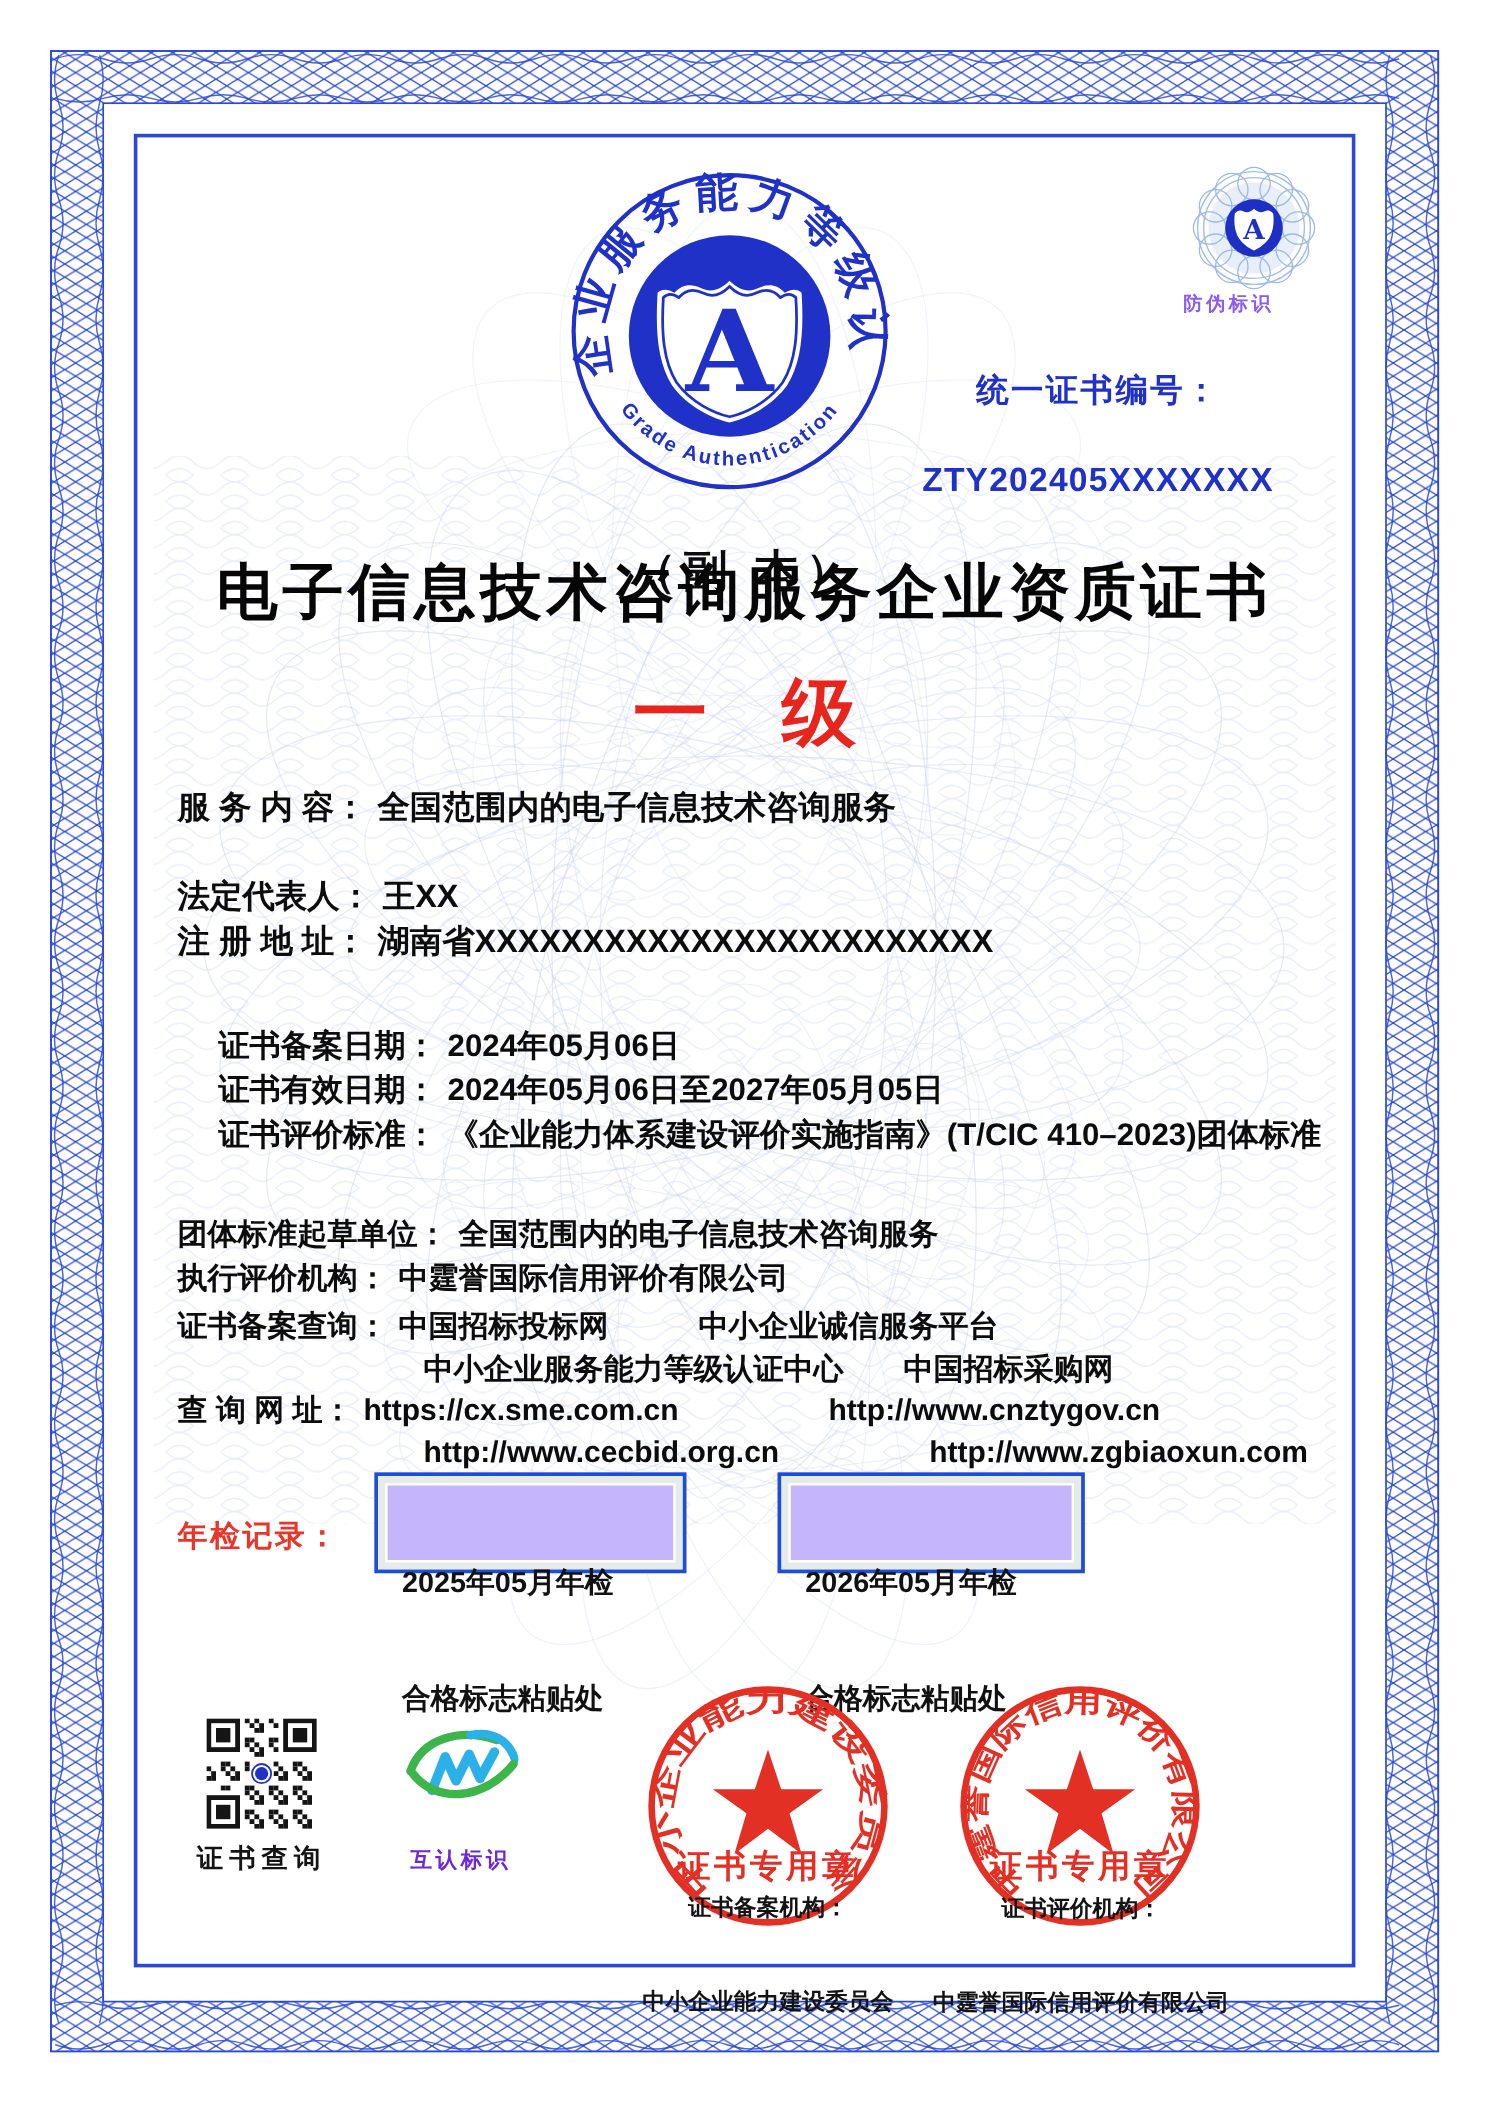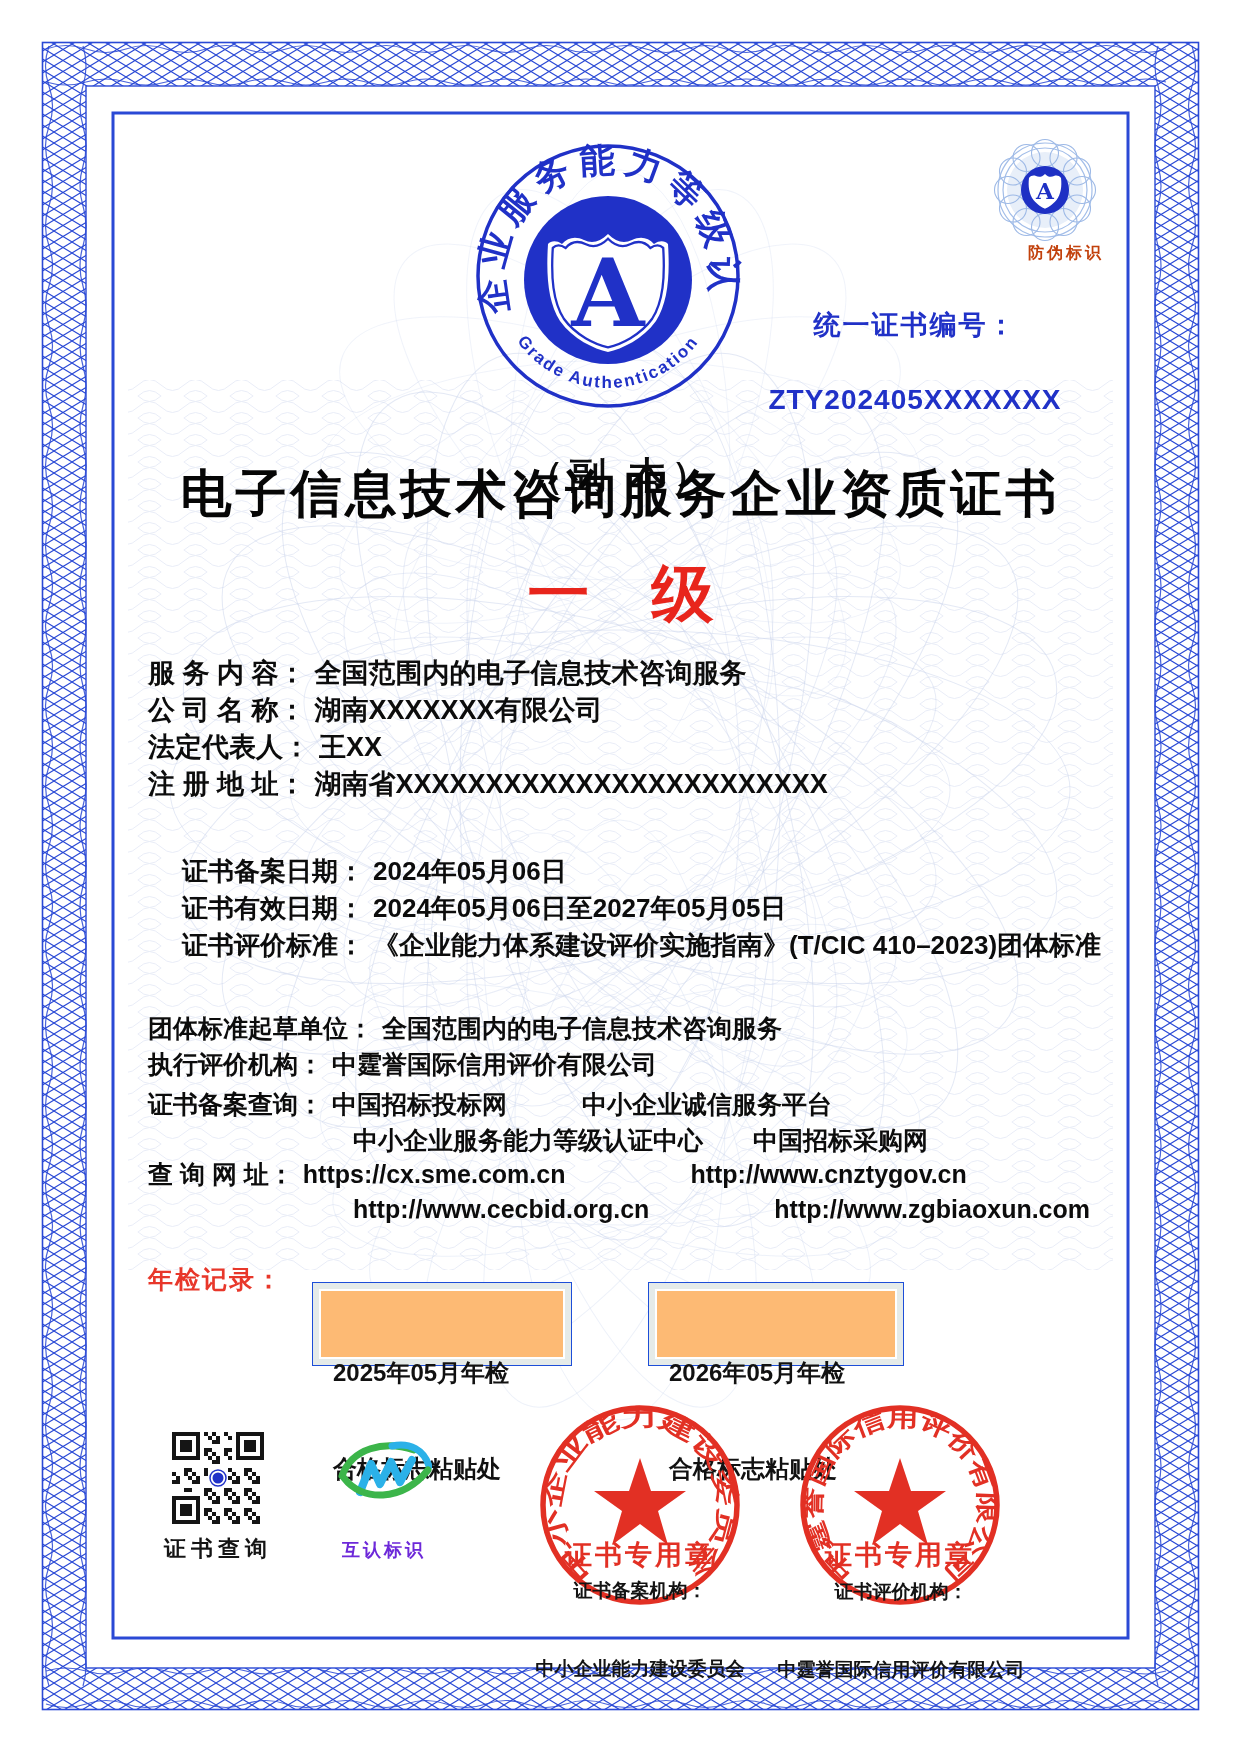--- a/index.html
+++ b/index.html
@@ -5,39 +5,39 @@
   html,body{margin:0;padding:0;background:#ffffff;}
   .cert{
     position:relative;width:1241px;height:1755px;background:#ffffff;overflow:hidden;
     font-family:"Liberation Sans","DejaVu Sans",sans-serif;color:#0c0c0c;
   }
   .cert svg.frame{position:absolute;left:0;top:0;z-index:0;}
   .abs{position:absolute;z-index:2;}
   
   .logo{left:472px;top:140px;width:272px;height:272px;}
   .anti{left:993px;top:138px;width:104px;height:104px;}
-  .anti-label{left:986px;top:243px;width:118px;text-align:right;font-size:16px;font-weight:800;letter-spacing:3px;color:#c2410c;}
+  .anti-label{left:986px;top:243px;width:118px;text-align:left;font-size:16px;font-weight:800;letter-spacing:3px;color:#8b5cf6;}
   .certno{left:726px;top:271px;width:378px;text-align:center;color:#2031c7;white-space:pre;}
   .certno .l1{font-size:27px;font-weight:800;letter-spacing:2px;}
   .certno .l2{font-size:28px;font-weight:800;margin-top:5px;letter-spacing:1px;}
   
   .copy{left:113px;top:410px;width:1015px;text-align:center;font-size:37px;font-weight:800;letter-spacing:6px;margin-top:41px;}
   .title{left:63px;top:460px;width:1115px;text-align:center;font-size:51px;font-weight:900;letter-spacing:4px;color:#060606;}
   .grade{left:113px;top:552px;width:1015px;text-align:center;font-size:62px;font-weight:900;color:#e8251c;white-space:pre;}
   
   .row{position:absolute;left:148px;z-index:2;display:flex;white-space:pre;font-weight:800;color:#0c0c0c;}
   .row.f{font-size:27px;text-align:center;}
   .row.d{font-size:26px;margin-left:34px;}
   .row.a{font-size:25px;}
   .row .lbl{white-space:pre;}
   .row .val{white-space:pre;margin-left:9px;}
   .row.indent{padding-left:196px;}
   
   .annual-label{left:148px;top:1263px;font-size:25px;font-weight:800;color:#e8372a;letter-spacing:2px;}
-  .stamp-box{position:absolute;z-index:2;top:1282px;height:84px;background:#fdba74;border:1px solid #1d4ed8;
+  .stamp-box{position:absolute;z-index:2;top:1227px;height:84px;background:#c4b5fd;border:3px solid #1d4ed8;
     box-shadow:inset 0 0 0 6px #e5ebe9, inset 0 0 0 8px #ffffff;
     font-size:24px;font-weight:800;line-height:32px;color:#111;padding:10px 0 0 20px;box-sizing:border-box;white-space:pre;}
   .box1{left:312px;width:260px;}
   .box2{left:648px;width:256px;}
   
   .qr{left:172px;top:1432px;width:92px;height:92px;}
   .qr-label{left:146px;top:1534px;width:144px;text-align:center;font-size:22px;font-weight:900;letter-spacing:5px;color:#141414;}
   .mutual{left:336px;top:1438px;width:96px;height:70px;}
   .mutual-label{left:328px;top:1538px;width:112px;text-align:center;font-size:18px;font-weight:800;letter-spacing:3px;color:#6d28d9;}
   .seal{width:208px;height:208px;top:1401px;}
@@ -169,22 +169,20 @@
     <div class="l1">统一证书编号：</div>
     <div class="l2">ZTY202405XXXXXXX</div>
   </div>
 
   <div class="abs copy">（副 本）</div>
   <div class="abs title">电子信息技术咨询服务企业资质证书</div>
   <div class="abs grade">一　级</div>
 
   <div class="row f" style="top:655px">
     <span class="lbl">服 务 内 容：</span><span class="val">全国范围内的电子信息技术咨询服务</span></div>
-  <div class="row f" style="top:692px">
-    <span class="lbl">公 司 名 称：</span><span class="val">湖南XXXXXXX有限公司</span></div>
   <div class="row f" style="top:729px">
     <span class="lbl">法定代表人：</span><span class="val">王XX</span></div>
   <div class="row f" style="top:766px">
     <span class="lbl">注 册 地 址：</span><span class="val">湖南省XXXXXXXXXXXXXXXXXXXXXXXX</span></div>
 
   <div class="row d" style="top:854px">
     <span class="lbl">证书备案日期：</span><span class="val">2024年05月06日</span></div>
   <div class="row d" style="top:891px">
     <span class="lbl">证书有效日期：</span><span class="val">2024年05月06日至2027年05月05日</span></div>
   <div class="row d" style="top:928px">

